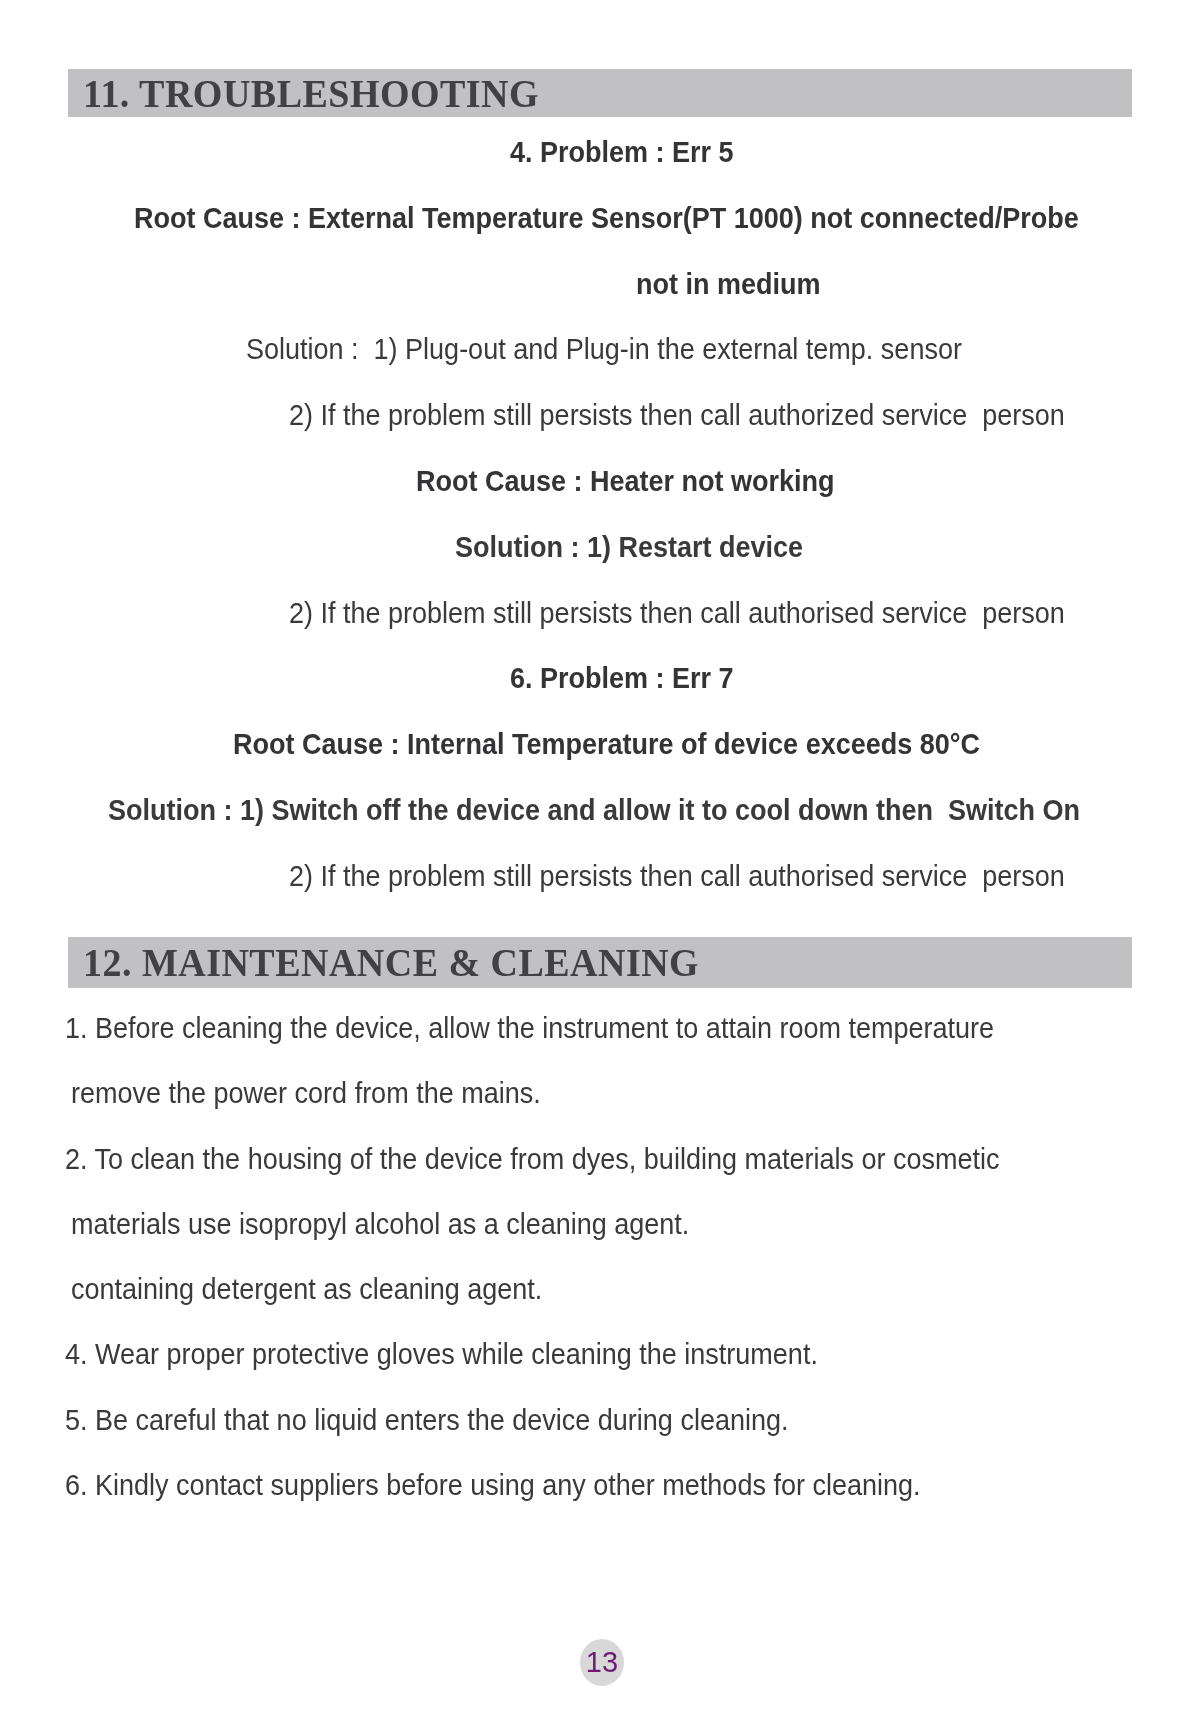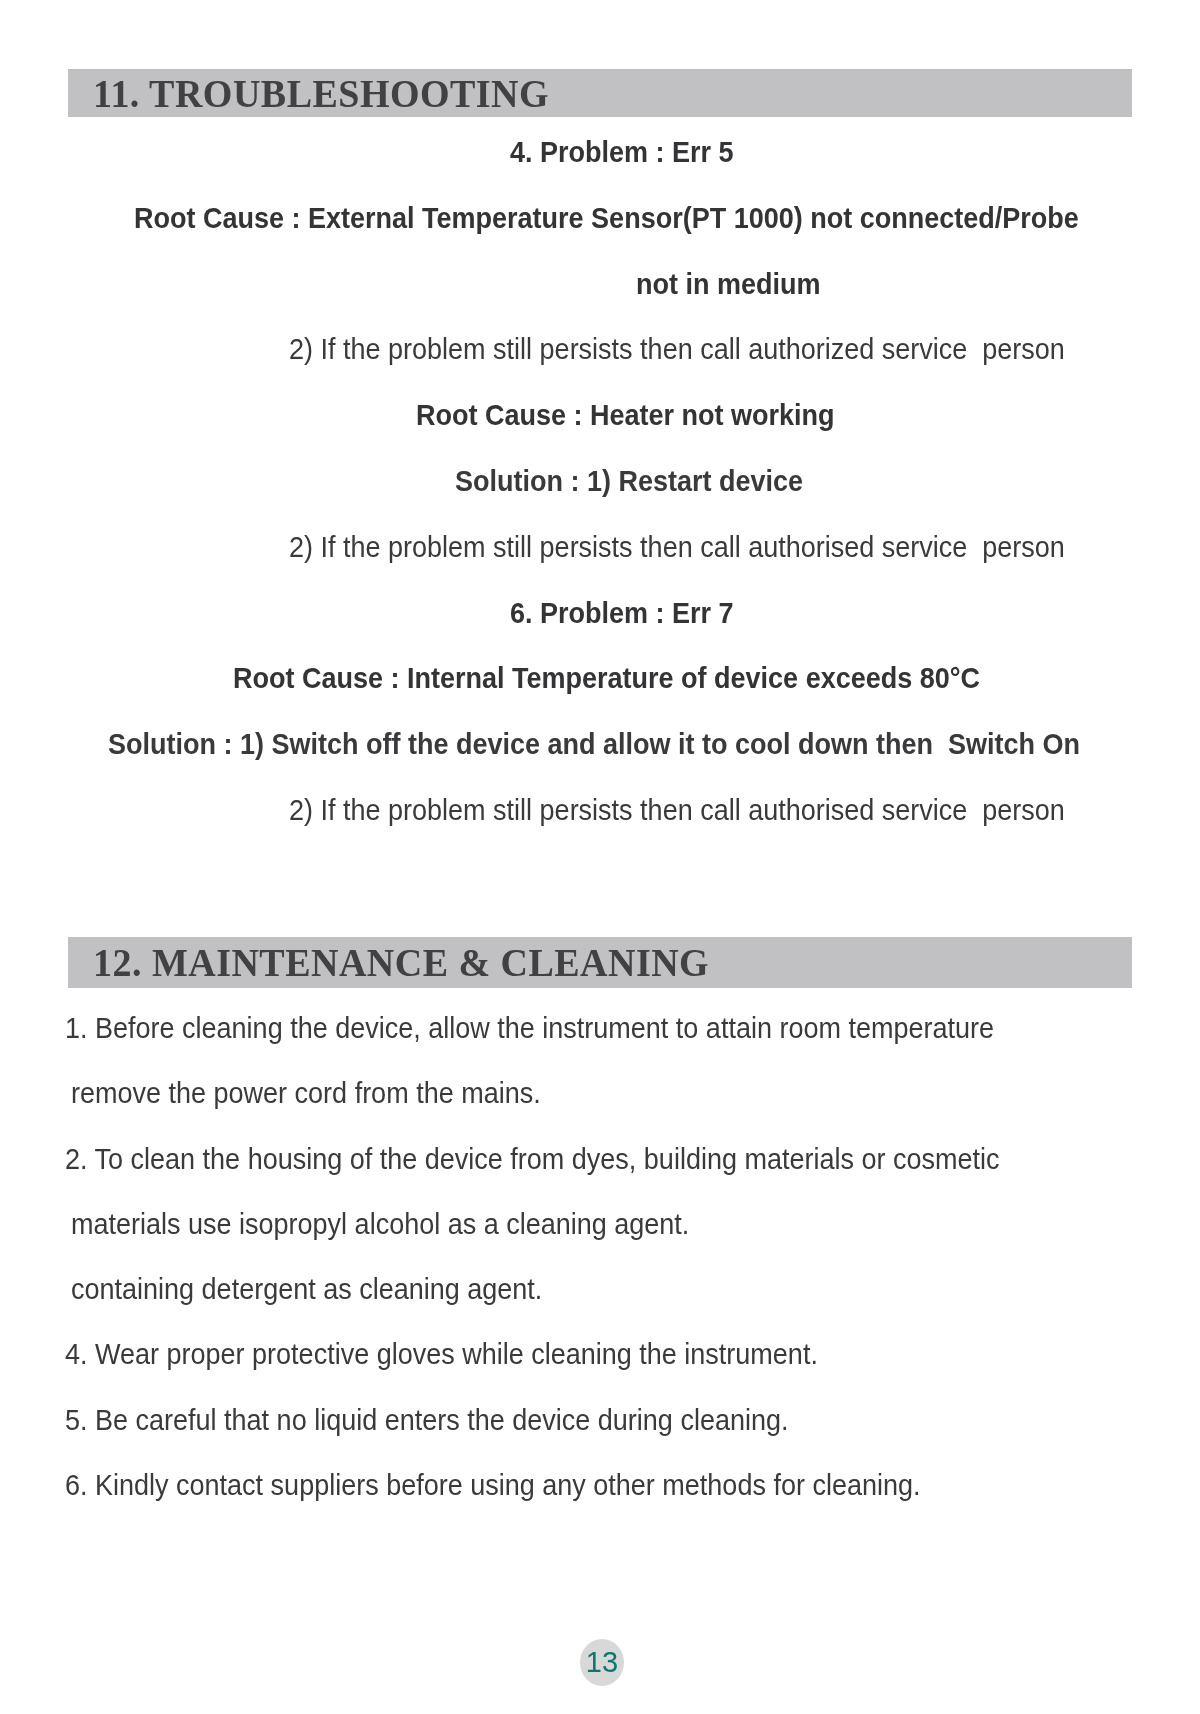--- a/index.html
+++ b/index.html
@@ -13,21 +13,21 @@
     overflow: hidden;
   }
   .secbar {
     position: absolute;
     left: 68px;
     width: 1064px;
     background: #c1c1c3;
     display: flex;
     align-items: center;
     box-sizing: border-box;
-    padding-left: 25px;
+    padding-left: 15px;
   }
   .secbar .title {
     font-family: "Liberation Serif", serif;
     font-weight: 700;
     font-size: 40px;
     color: #414144;
     letter-spacing: 0.5px;
     display: inline-block;
     transform: scaleX(0.95);
     transform-origin: 0 50%;
@@ -68,36 +68,37 @@
     top: 1639px;
     left: 580px;
     width: 44px;
     height: 47px;
     border-radius: 50%;
     background: #d8d8d8;
     display: flex;
     align-items: center;
     justify-content: center;
     font-size: 29px;
-    color: #0f766e;
+    color: #701a75;
   }
 </style>
 </head>
 <body>
 
 <div class="page">
 
   <header class="secbar" id="bar1">
     <span class="title">11. TROUBLESHOOTING</span>
   </header>
 
   <section class="ts">
     <div class="ln b i-prob"><span class="tx">4. Problem : Err 5</span></div>
     <div class="ln b i-root4"><span class="tx">Root Cause : External Temperature Sensor(PT 1000) not connected/Probe</span></div>
     <div class="ln b i-notin"><span class="tx">not in medium</span></div>
+    <div class="ln i-sol4"><span class="tx">Solution :  1) Plug-out and Plug-in the external temp. sensor</span></div>
     <div class="ln i-cont"><span class="tx">2) If the problem still persists then call authorized service  person</span></div>
 
     <div class="ln b i-root"><span class="tx">Root Cause : Heater not working</span></div>
     <div class="ln i-sol"><span class="tx">Solution : 1) Restart device</span></div>
     <div class="ln i-cont"><span class="tx">2) If the problem still persists then call authorised service  person</span></div>
 
     <div class="ln b i-prob"><span class="tx">6. Problem : Err 7</span></div>
     <div class="ln b i-root"><span class="tx">Root Cause : Internal Temperature of device exceeds 80°C</span></div>
     <div class="ln i-sol"><span class="tx">Solution : 1) Switch off the device and allow it to cool down then  Switch On</span></div>
     <div class="ln i-cont"><span class="tx">2) If the problem still persists then call authorised service  person</span></div>

